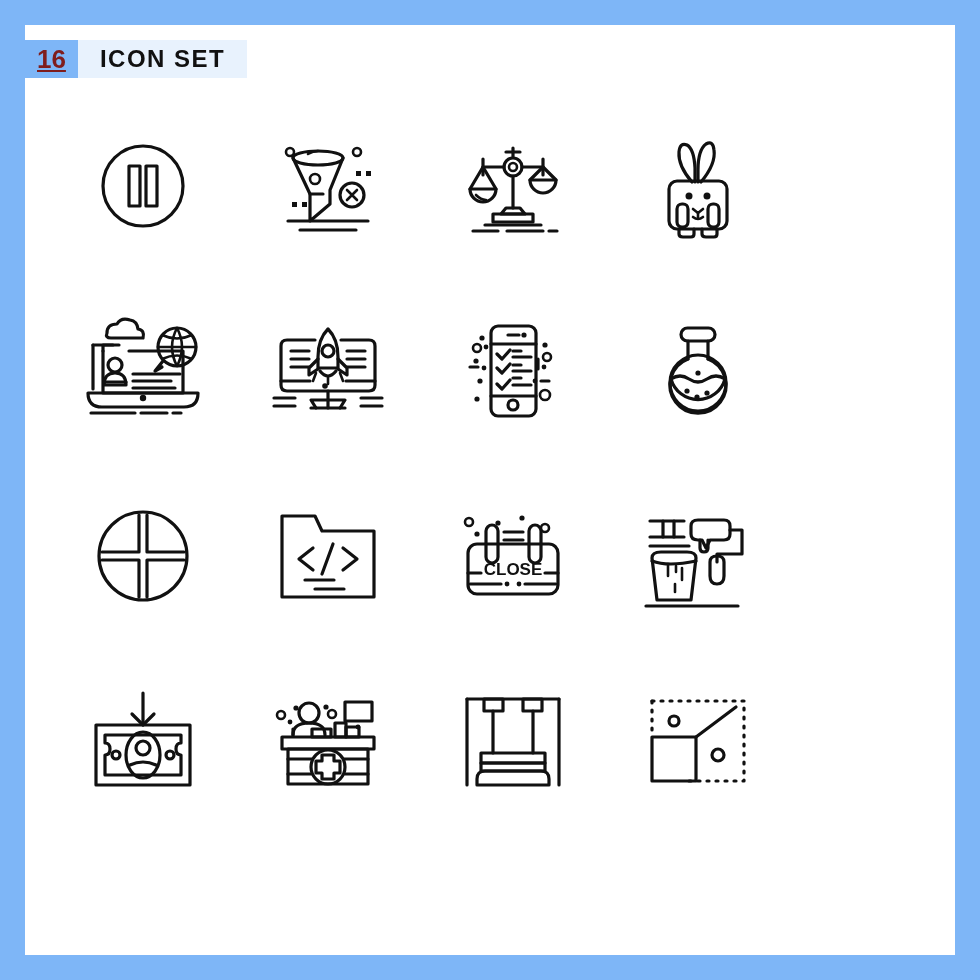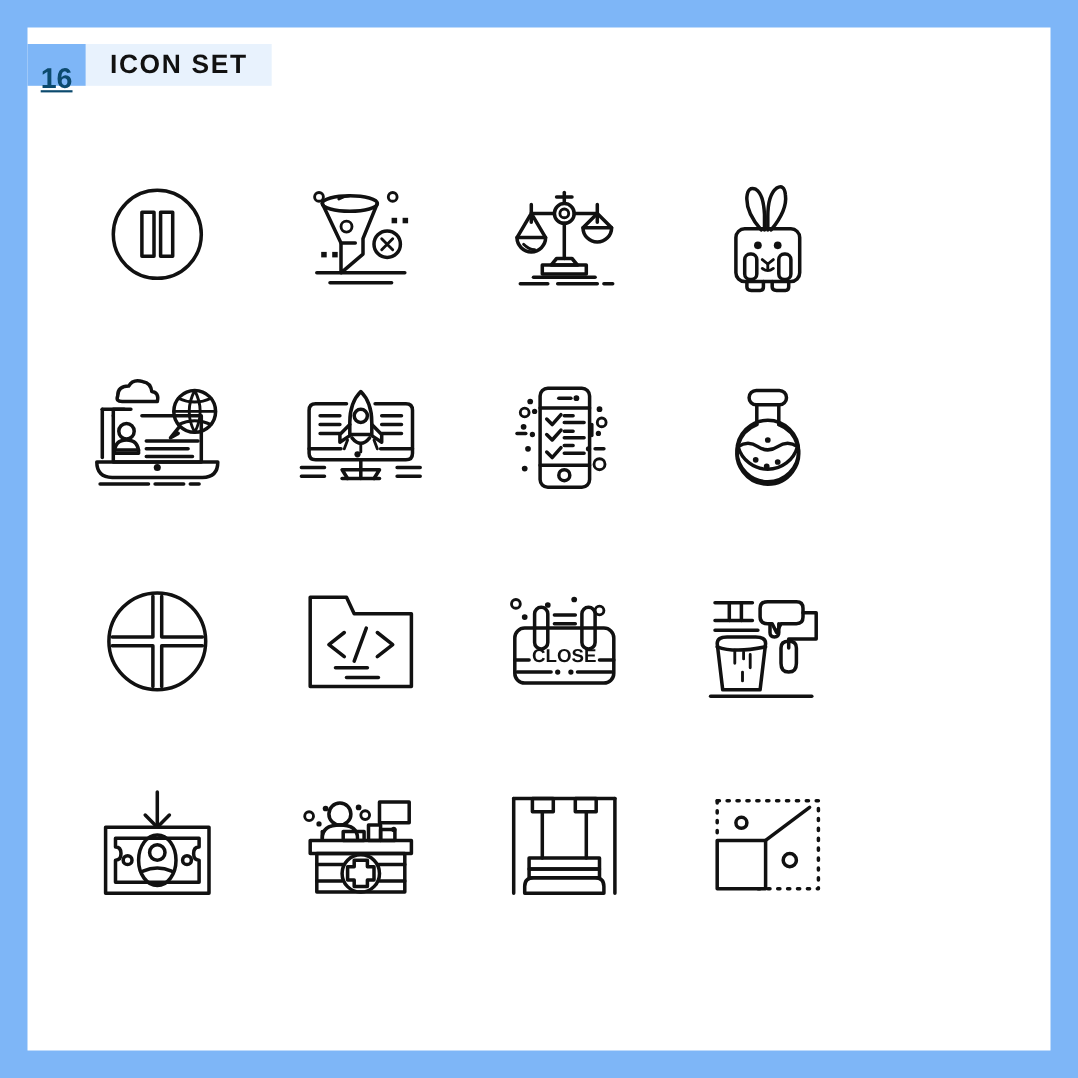--- a/index.html
+++ b/index.html
@@ -37,45 +37,45 @@
   #header {
     position: absolute;
     left: 0px;
     top: 15px;
     height: 38px;
     display: flex;
     align-items: stretch;
   }
   #count-badge {
     background: #7eb6f7;
-    color: #0c4a6e;
+    color: #7f1d1d;
     font-size: 26px;
     font-weight: bold;
     line-height: 38px;
-    padding: 12px 12px 0 12px;
+    padding: 0 12px 0 12px;
     letter-spacing: 0px;
     box-sizing: border-box;
     text-decoration: underline;
   }
   #title-strip {
     background: #e8f2fd;
     color: #111111;
     font-size: 24px;
     font-weight: bold;
     line-height: 38px;
     padding: 0 22px 16px 22px;
     letter-spacing: 1.5px;
     box-sizing: border-box;
   }
 
   
   #grid {
     position: absolute;
     left: 25px;
-    top: 95px;
+    top: 68px;
     width: 880px;
     display: grid;
     grid-template-columns: repeat(4, 185px);
     grid-auto-rows: 185px;
     column-gap: 0px;
     row-gap: 0px;
   }
   .cell {
     width: 185px;
     height: 185px;

